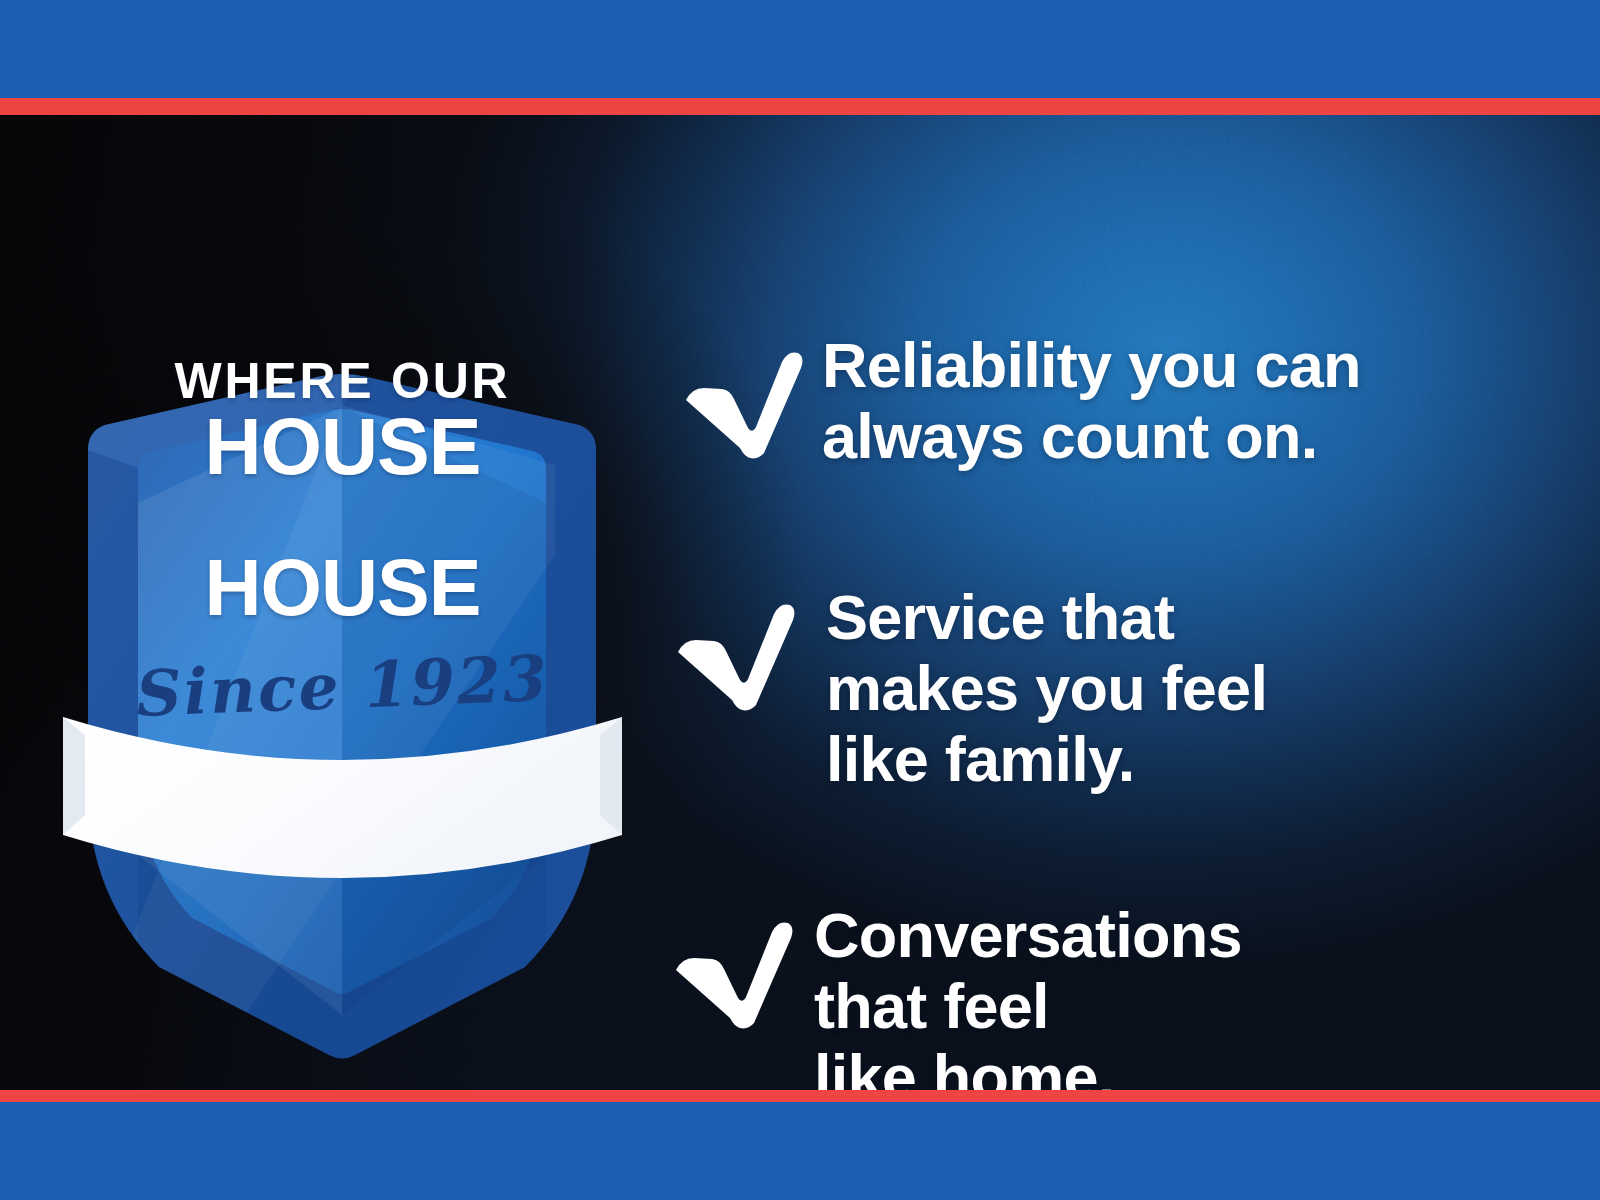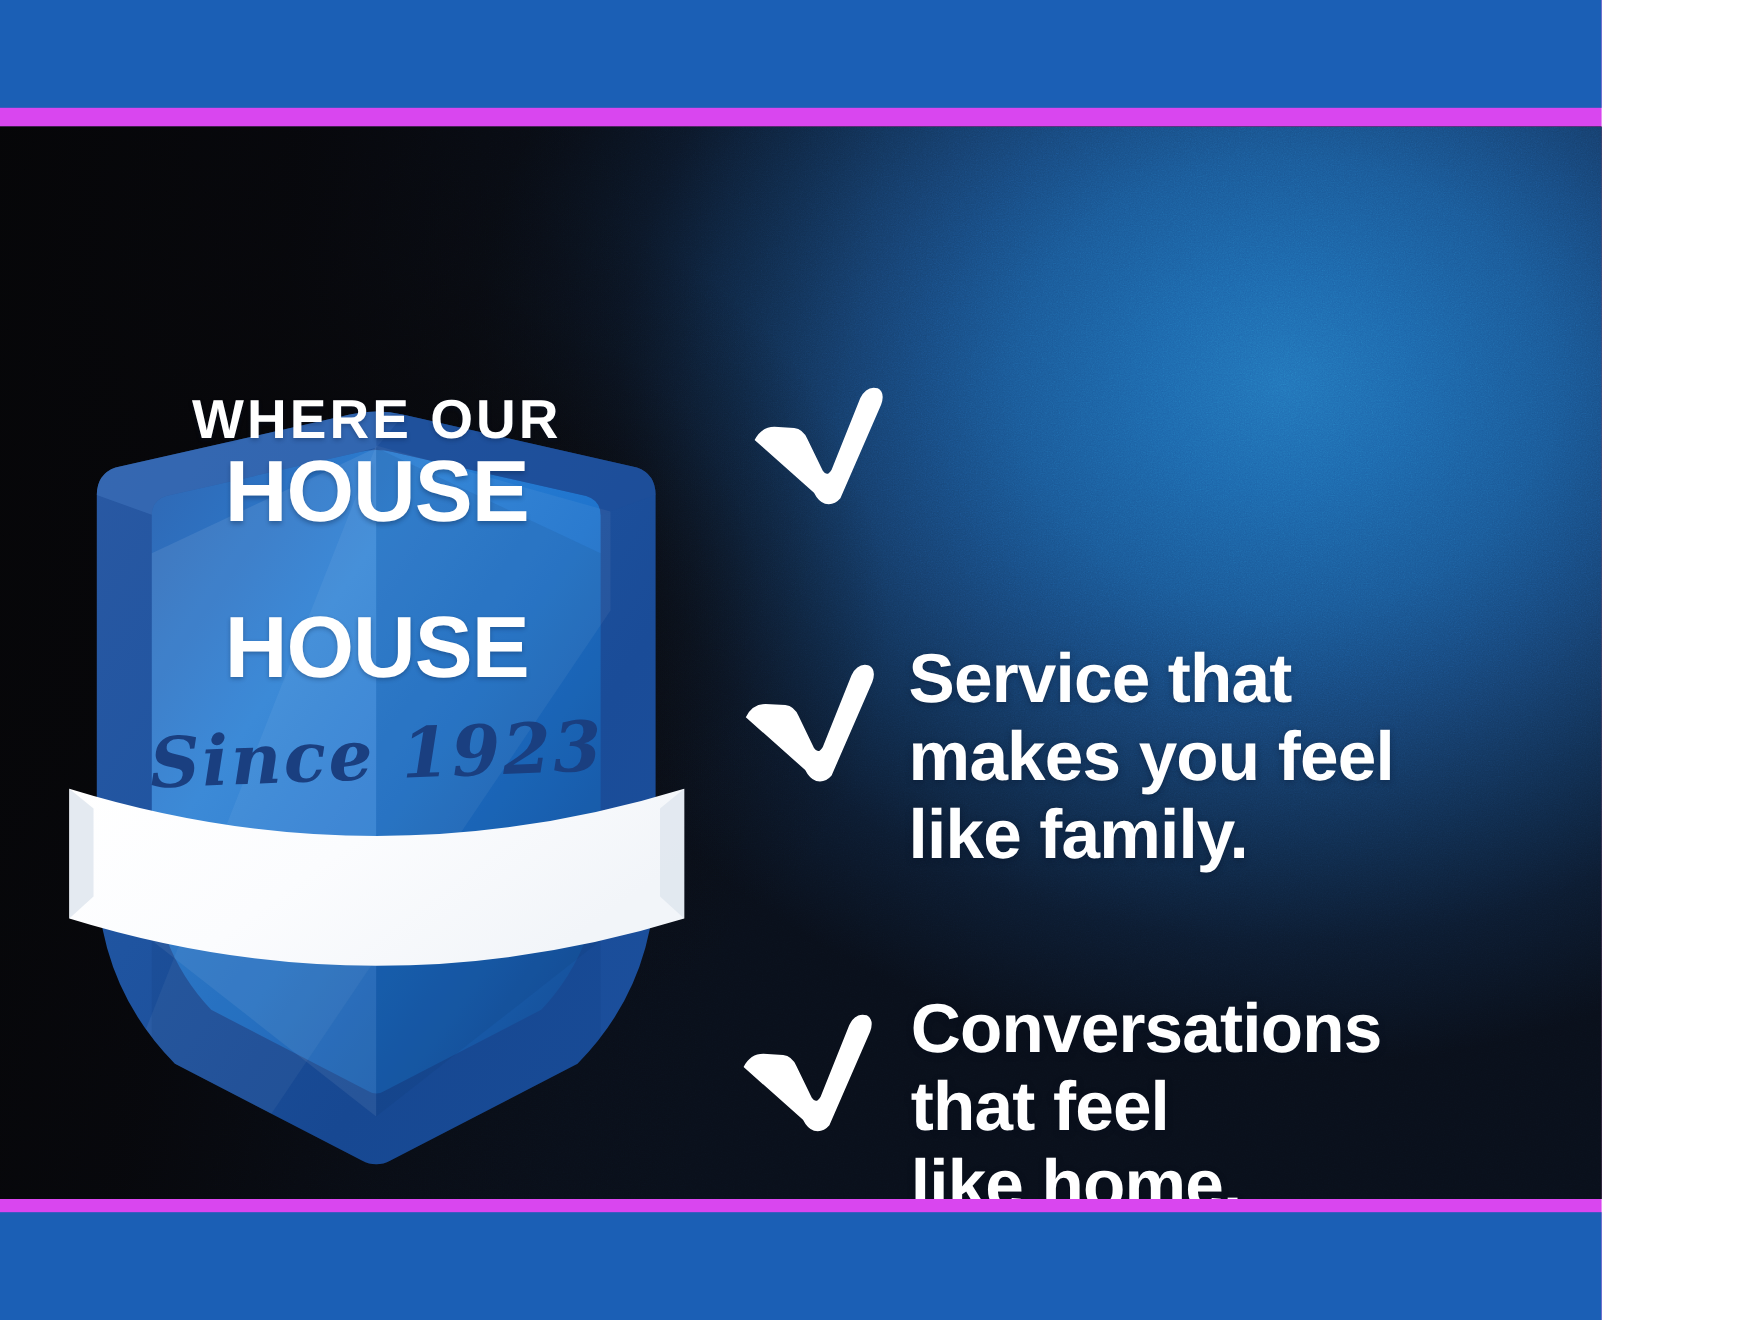--- a/index.html
+++ b/index.html
@@ -1,21 +1,21 @@
 <!DOCTYPE html>
 <html><head>
 <meta charset="utf-8">
 <style>
   html,body{margin:0;padding:0;}
   body{
     width:1600px;height:1200px;overflow:hidden;
     background:#ffffff;
     font-family:"Liberation Sans","DejaVu Sans",sans-serif;
   }
-  .poster{position:relative;width:1456px;height:1200px;background:#d946ef;overflow:hidden;}
+  .poster{position:relative;width:1600px;height:1200px;background:#ef4444;overflow:hidden;}
 
   
   .bar{position:absolute;left:0;width:1600px;}
   .bar-top{top:0;height:98px;}
   .bar-bottom{top:1102px;height:98px;}
 
   
   .stage{
     position:absolute;left:0;top:115px;width:1600px;height:975px;
     background:#0b0d11;
@@ -81,21 +81,21 @@
 
   .btxt{
     color:#ffffff;font-weight:700;
     font-family:"Liberation Sans","DejaVu Sans",sans-serif;
     line-height:1.13;letter-spacing:-.012em;
     white-space:pre-line;
     text-shadow:0 2px 7px rgba(2,12,28,.34);
   }
   .b1 .btxt{font-size:63px;}
   .b2 .btxt{font-size:63px;margin-left:12px;}
-  .b3 .btxt{font-size:63px;margin-left:16px;}
+  .b3 .btxt{font-size:63px;margin-left:2px;}
 </style>
 </head>
 <body>
 
 <div class="poster">
 
   <div class="bar bar-top" style="background:#1b5fb5"></div>
 
   <div class="stage">
     <div class="glow"></div>
@@ -178,20 +178,22 @@
 
     <div class="bullets">
 
       <div class="bullet b1">
         <div class="check">
           <svg viewBox="0 0 128 116" xmlns="http://www.w3.org/2000/svg">
             <path d="M8 56 Q 14 44 26 44 L 44 45 Q 52 46 56 55 L 70 84 Q 74 90 78 83
                      L 104 18 Q 110 6 120 9 Q 127 13 123 24 L 86 109 Q 80 116 72 114 Q 66 112 62 104 Z" fill="#ffffff"></path>
           </svg>
         </div>
+        <div class="btxt">Reliability you can
+always count on.</div>
       </div>
 
       <div class="bullet b2">
         <div class="check">
           <svg viewBox="0 0 128 116" xmlns="http://www.w3.org/2000/svg">
             <path d="M8 56 Q 14 44 26 44 L 44 45 Q 52 46 56 55 L 70 84 Q 74 90 78 83
                      L 104 18 Q 110 6 120 9 Q 127 13 123 24 L 86 109 Q 80 116 72 114 Q 66 112 62 104 Z" fill="#ffffff"></path>
           </svg>
         </div>
         <div class="btxt">Service that

